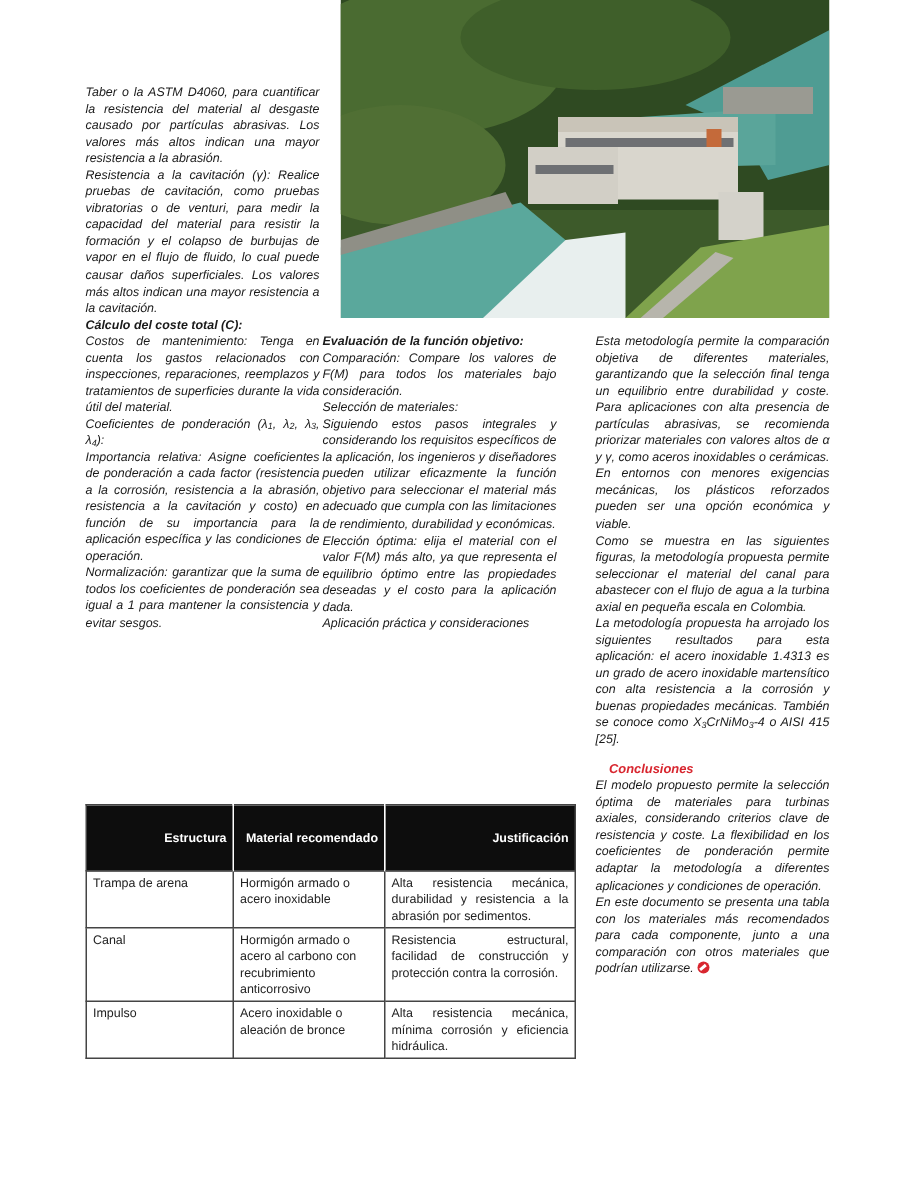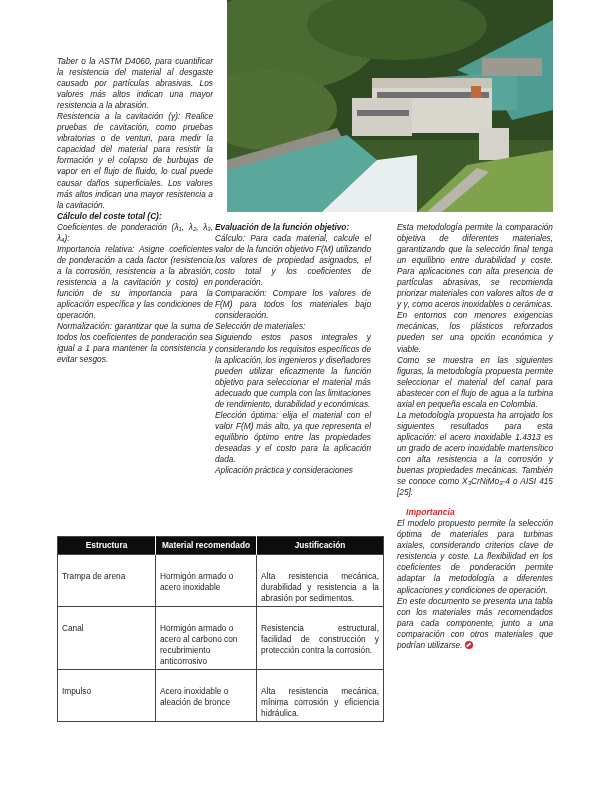--- a/index.html
+++ b/index.html
@@ -12,24 +12,24 @@
   #col2 { left:215px; top:222px; width:156px; }
   #col3 { left:397px; top:222px; width:156px; }
   .photo { position:absolute; left:227px; top:0; width:326px; height:212px; overflow:hidden; }
   .concl { color:#d8262f; font-weight:bold; font-size:8.6px; margin:9px 0 0 9px !important; }
   .endmark { display:inline-block; width:8px; height:8px; border-radius:50%; background:#d8262f;
              vertical-align:-1px; margin-left:2px; position:relative; }
   .endmark::after { content:""; position:absolute; left:1.5px; top:3.2px; width:5px; height:1.6px;
              background:#fff; transform:rotate(-40deg); }
   table { position:absolute; left:57px; top:536px; width:327px; border-collapse:collapse;
           font-size:8.3px; line-height:11px; }
-  th { background:#0d0d0d; color:#fff; text-align:center; font-weight:bold; padding:3px 4px;
+  th { background:#0d0d0d; color:#fff; text-align:right; font-weight:bold; padding:16px 4px;
        vertical-align:top; border-left:1px solid #fff; }
   th:first-child { border-left:none; }
-  td { border:1px solid #444; padding:16px 4px 2px 4px; vertical-align:top; color:#222; }
+  td { border:1px solid #444; padding:2px 4px 2px 4px; vertical-align:top; color:#222; }
   td.just { text-align:justify; }
   table { border:1px solid #444; }
   .c1 { width:89px; } .c2 { width:92px; }
   sub { font-size:6px; vertical-align:-1px; line-height:0; }
 </style>
 </head>
 <body>
 
 <div class="photo">
   <svg width="326" height="212" viewBox="0 0 326 212" xmlns="http://www.w3.org/2000/svg">
@@ -54,40 +54,40 @@
     <path d="M190 212 L240 165 L326 150 L326 212 Z" fill="#7fa34c"></path>
     <path d="M200 212 L250 168 L262 172 L215 212 Z" fill="#b7b5ac"></path>
     <rect x="244" y="86" width="10" height="12" fill="#c46a3a"></rect>
   </svg>
 </div>
 
 <div class="col" id="col1">
   <p>Taber o la ASTM D4060, para cuantificar la resistencia del material al desgaste causado por partículas abrasivas. Los valores más altos indican una mayor resistencia a la abrasión.</p>
   <p>Resistencia a la cavitación (γ): Realice pruebas de cavitación, como pruebas vibratorias o de venturi, para medir la capacidad del material para resistir la formación y el colapso de burbujas de vapor en el flujo de fluido, lo cual puede causar daños superficiales. Los valores más altos indican una mayor resistencia a la cavitación.</p>
   <p class="h">Cálculo del coste total (C):</p>
+  <p>Costos de mantenimiento: Tenga en cuenta los gastos relacionados con inspecciones, reparaciones, reemplazos y tratamientos de superficies durante la vida útil del material.</p>
   <p><span>Coeficientes de ponderación (λ</span><sub>1</sub>, λ<sub>2</sub>, λ<sub>3</sub>, λ<sub>4</sub><span>):</span></p>
   <p>Importancia relativa: Asigne coeficientes de ponderación a cada factor (resistencia a la corrosión, resistencia a la abrasión, resistencia a la cavitación y costo) en función de su importancia para la aplicación específica y las condiciones de operación.</p>
   <p>Normalización: garantizar que la suma de todos los coeficientes de ponderación sea igual a 1 para mantener la consistencia y evitar sesgos.</p>
 </div>
 
 <div class="col" id="col2">
   <p class="h">Evaluación de la función objetivo:</p>
-  <p>Cálculo: Para cada material, calcule el valor de la función objetivo F(M) utilizando los valores de propiedad asignados, el costo total y los coeficientes de ponderación.</p>
   <p>Comparación: Compare los valores de F(M) para todos los materiales bajo consideración.</p>
   <p>Selección de materiales:</p>
   <p>Siguiendo estos pasos integrales y considerando los requisitos específicos de la aplicación, los ingenieros y diseñadores pueden utilizar eficazmente la función objetivo para seleccionar el material más adecuado que cumpla con las limitaciones de rendimiento, durabilidad y económicas.</p>
   <p>Elección óptima: elija el material con el valor F(M) más alto, ya que representa el equilibrio óptimo entre las propiedades deseadas y el costo para la aplicación dada.</p>
   <p>Aplicación práctica y consideraciones</p>
 </div>
 
 <div class="col" id="col3">
   <p>Esta metodología permite la comparación objetiva de diferentes materiales, garantizando que la selección final tenga un equilibrio entre durabilidad y coste. Para aplicaciones con alta presencia de partículas abrasivas, se recomienda priorizar materiales con valores altos de α y γ, como aceros inoxidables o cerámicas. En entornos con menores exigencias mecánicas, los plásticos reforzados pueden ser una opción económica y viable.</p>
   <p>Como se muestra en las siguientes figuras, la metodología propuesta permite seleccionar el material del canal para abastecer con el flujo de agua a la turbina axial en pequeña escala en Colombia.</p>
   <p><span>La metodología propuesta ha arrojado los siguientes resultados para esta aplicación: el acero inoxidable 1.4313 es un grado de acero inoxidable martensítico con alta resistencia a la corrosión y buenas propiedades mecánicas. También se conoce como X</span><sub>3</sub><span>CrNiMo</span><sub>3</sub><span>-4 o AISI 415 [25].</span></p>
-  <p class="concl">Importancia</p>
+  <p class="concl">Conclusiones</p>
   <p>El modelo propuesto permite la selección óptima de materiales para turbinas axiales, considerando criterios clave de resistencia y coste. La flexibilidad en los coeficientes de ponderación permite adaptar la metodología a diferentes aplicaciones y condiciones de operación.</p>
   <p><span>En este documento se presenta una tabla con los materiales más recomendados para cada componente, junto a una comparación con otros materiales que podrían utilizarse.</span><span class="endmark"></span></p>
 </div>
 
 <table>
   <thead>
     <tr>
       <th class="c1">Estructura</th>
       <th class="c2">Material recomendado</th>
       <th>Justificación</th>

